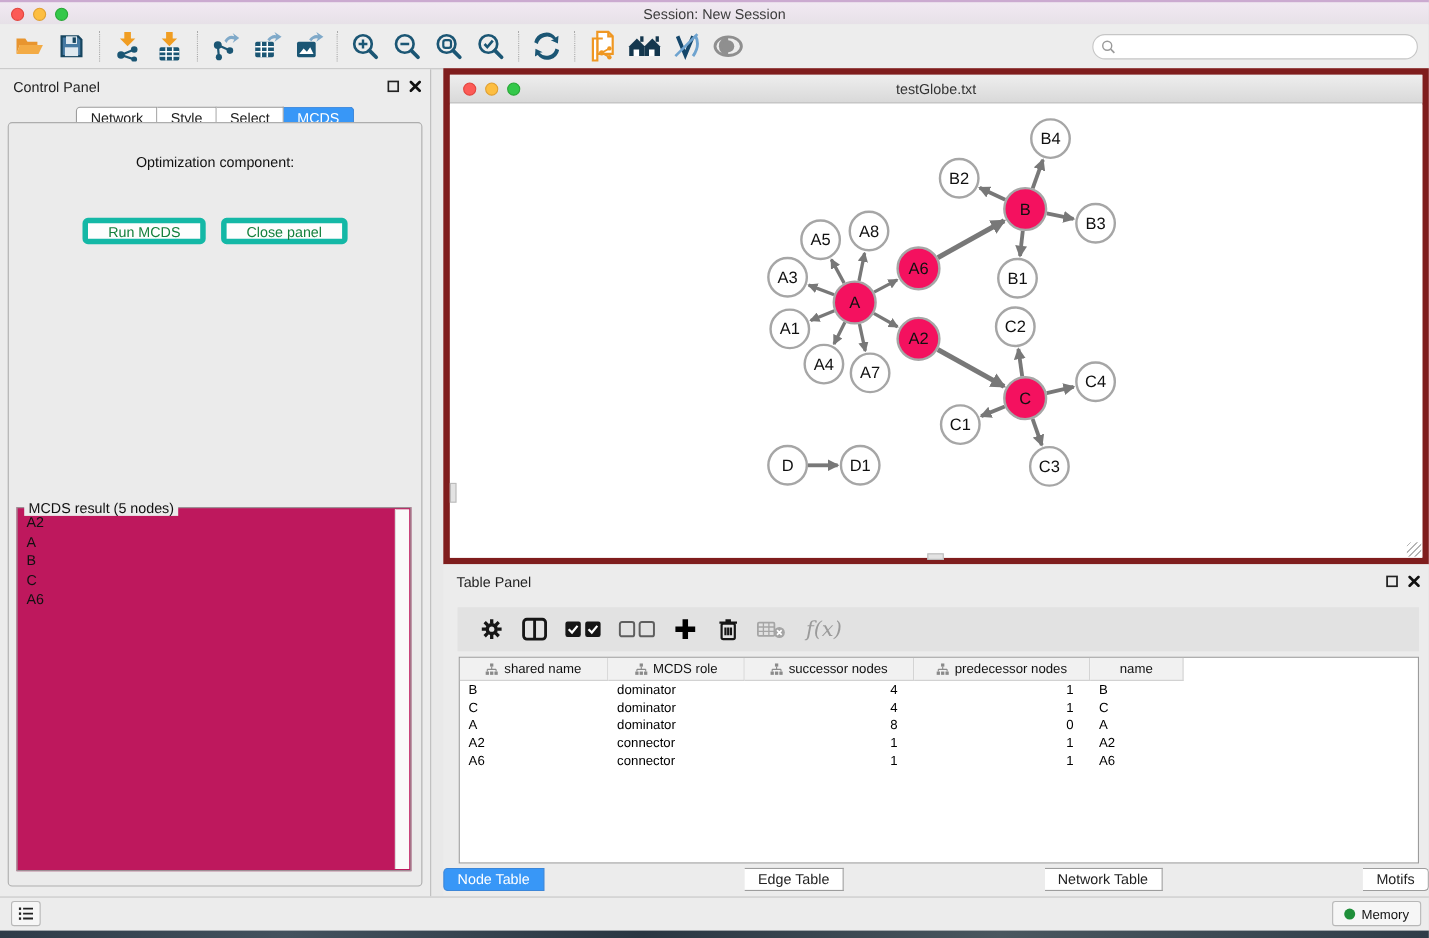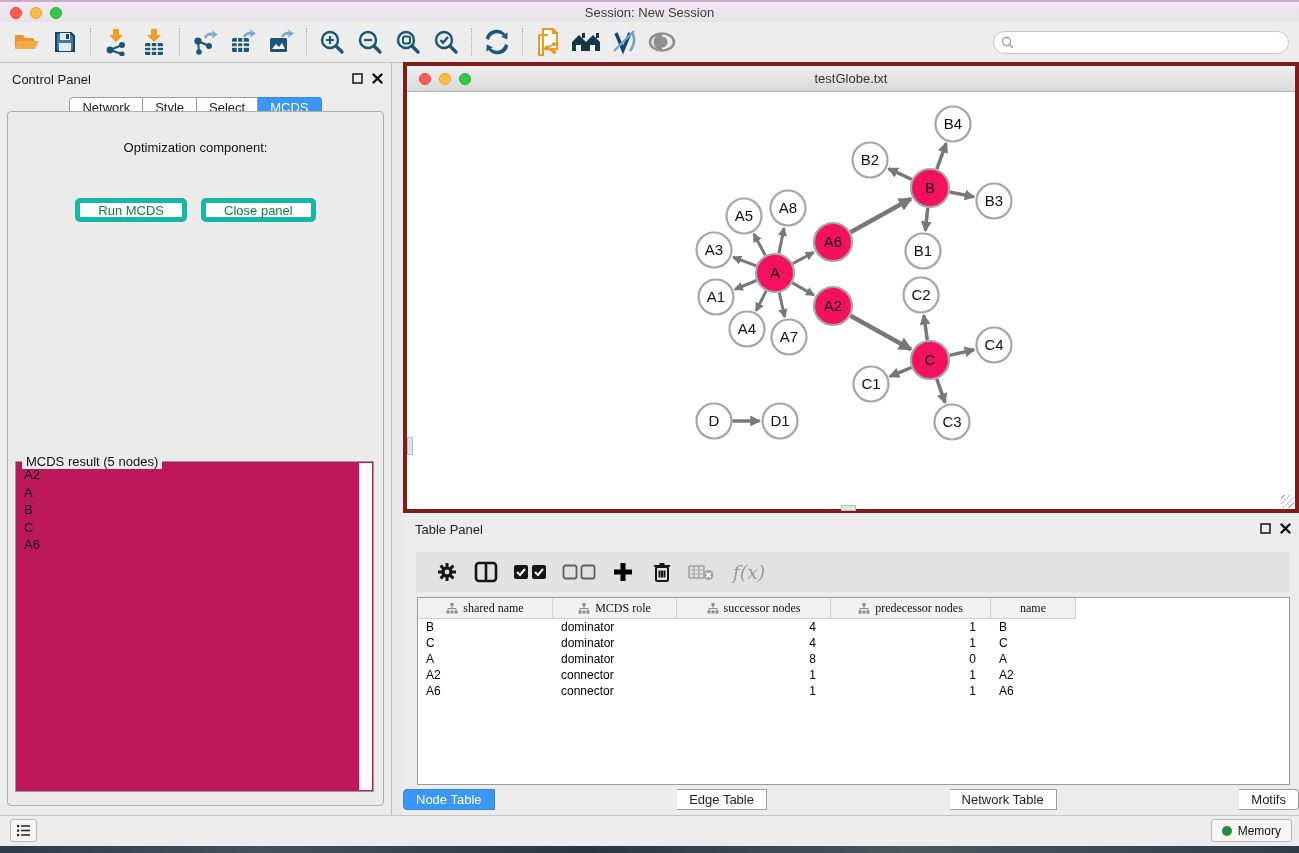--- a/index.html
+++ b/index.html
@@ -45,40 +45,40 @@
   .dd-spin svg { display:block; }
   .cp-buttons { position:absolute; left:0; right:0; top:86px; display:flex; justify-content:center; gap:14px; }
   .pushbtn { height:24px; padding:0 18px; background:#fdfdfd; border:5px solid #14b8a6; border-radius:5px; font-size:13px; color:#15803d; cursor:pointer; }
   .fieldset { position:absolute; left:7px; right:9px; top:349px; bottom:13px; border:1px solid #9a9a9a; background:#be185d; }
   .fieldset .legend { position:absolute; left:6px; top:-8px; background:#ebebeb; padding:0 4px; font-size:13px; color:#111; }
   .result-list { position:absolute; left:1px; top:4px; bottom:1px; right:14px; overflow:hidden; }
   .result-item { font-size:13px; color:#111; padding:1px 7px; line-height:15.5px; cursor:default; }
   .vscroll { position:absolute; right:1px; top:1px; bottom:1px; width:13px; background:#fafafa; border-left:1px solid #ddd; }
 
   
-  .net-window { position:absolute; left:403px; top:62px; width:896px; height:451px; background:#fff; border:4px solid #7f1d1d; }
+  .net-window { position:absolute; left:403px; top:62px; width:896px; height:451px; background:#fff; border:6px solid #7f1d1d; }
   .net-titlebar { position:absolute; left:0; top:0; right:0; height:26px; background:linear-gradient(#eeeeee,#d9d9d9);
     border-bottom:1px solid #b3b3b3; }
   .net-titlebar .title { position:absolute; left:0; right:0; top:5px; text-align:center; font-size:13px; color:#333; }
   .net-titlebar .lights { top:7px; left:12px; }
   .net-canvas { position:absolute; left:0; top:27px; right:0; bottom:0; background:#fff; }
   .net-canvas svg { position:absolute; left:0; top:0; }
   .mini-thumb-v { position:absolute; left:0px; top:344px; width:6px; height:18px; background:#e3e3e3; border:1px solid #bbb; }
   .mini-thumb-h { position:absolute; left:434px; bottom:-2px; width:15px; height:6px; background:#e3e3e3; border:1px solid #bbb; }
   .resize-grip { position:absolute; right:1px; bottom:1px; width:13px; height:13px;
     background:repeating-linear-gradient(135deg, transparent 0 2px, #b5b5b5 2px 3px, transparent 3px 4px); }
 
   
   .table-panel { position:absolute; left:403px; top:513px; width:896px; height:302px; background:#ececec; }
   .tp-toolbar { position:absolute; left:13px; right:9px; top:39px; height:40px; background:#e2e2e2;
     display:flex; align-items:center; padding-left:16px; gap:9px; }
   .tp-btn { width:30px; height:30px; display:flex; align-items:center; justify-content:center; background:none; border:none; cursor:pointer; }
   .fx { font-family:"DejaVu Serif", serif; font-style:italic; font-size:19px; color:#9a9a9a; }
   .datatable { position:absolute; left:14px; right:9px; top:84px; height:188px; background:#fff; border:1px solid #9c9c9c; overflow:hidden; }
-  .dt-header { display:flex; height:21px;font-family:Liberation Serif, serif; }
+  .dt-header { display:flex; height:21px; }
   .dt-hcell { background:#f1f1f1; border-right:1px solid #d4d4d4; border-bottom:1px solid #cfcfcf;
     display:flex; align-items:center; justify-content:center; gap:5px; font-size:12px; color:#111; cursor:pointer; }
   .dt-row { display:flex; height:16px; cursor:default; }
   .dt-cell { font-size:12px; color:#000; padding:1px 8px 0 8px; white-space:nowrap; overflow:hidden; }
   .tp-tabs { position:absolute; left:0; right:0; bottom:5px; display:flex; justify-content:space-between; }
   .tp-tabs .segtab { height:21px; }
 
   
   .statusbar { position:absolute; left:0; top:815px; width:100%; height:31px; background:#ececec; border-top:1px solid #c6c6c6; }
   .sb-left-btn { position:absolute; left:10px; top:3px; width:27px; height:23px; background:#f6f6f6; border:1px solid #b7b7b7;

